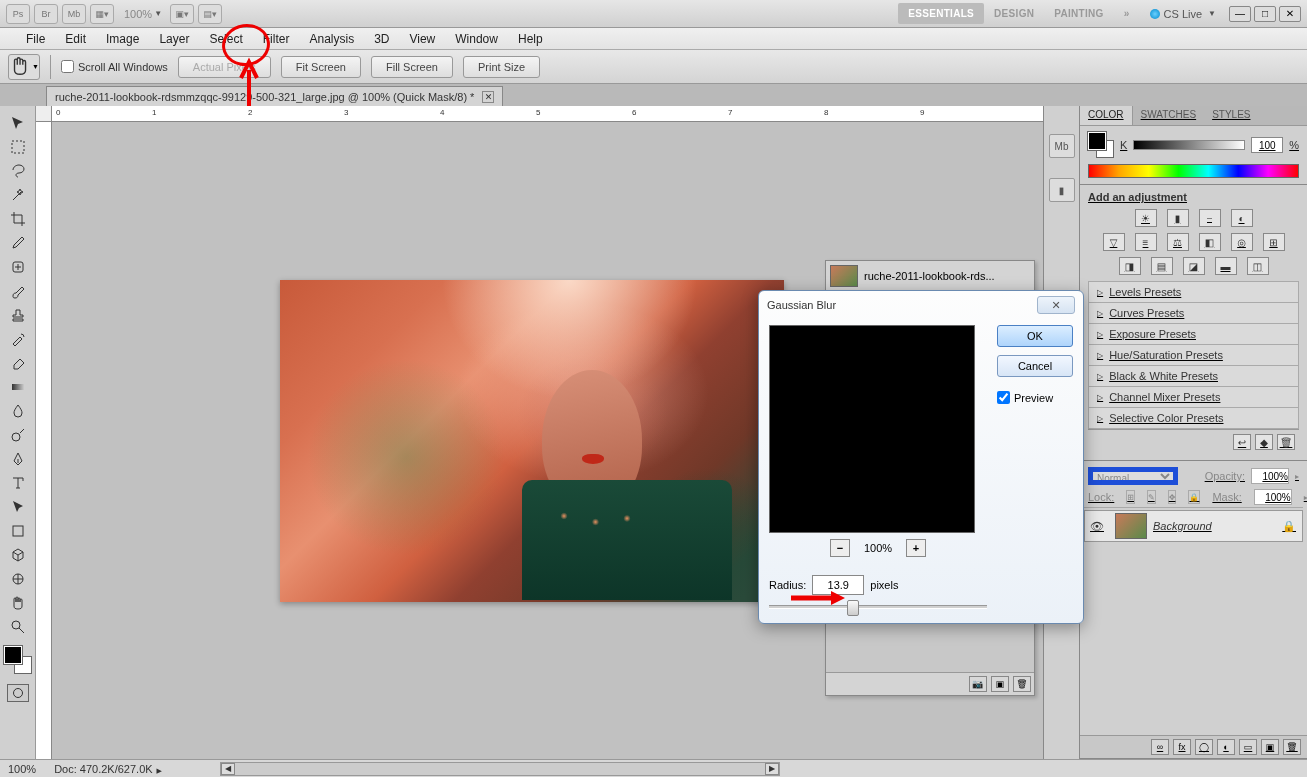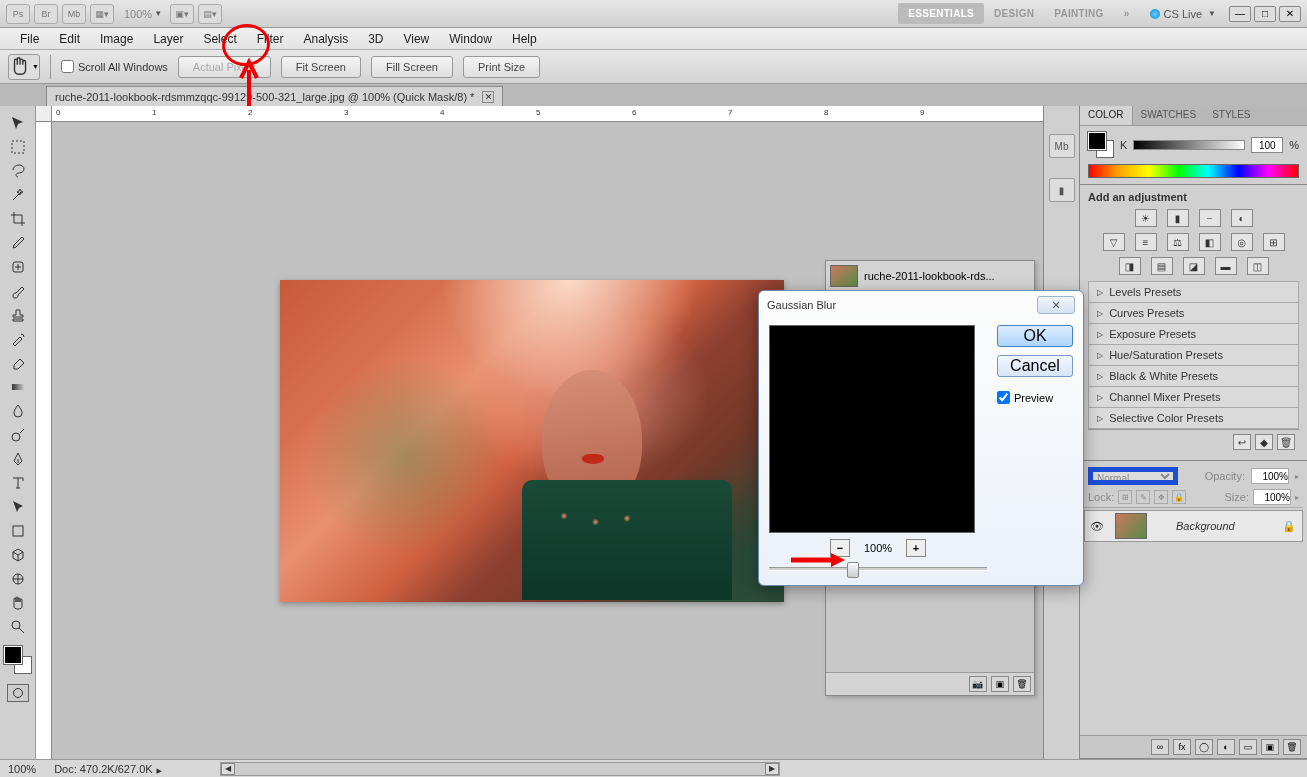--- a/index.html
+++ b/index.html
@@ -11,21 +11,21 @@
 #titlebar .zoom-combo { margin-left:6px; color:#888; font-size:11px; }
 #titlebar .dropdown-tri { margin-left:2px; font-size:8px; color:#555; }
 #titlebar .spacer { flex:1; }
 #titlebar .wsbtn { padding:5px 10px; color:#999; font-weight:bold; font-size:10px; letter-spacing:0.3px; }
 #titlebar .wsbtn.active { background:#bbb; color:#fff; border-radius:2px; }
 #titlebar .cslive { margin:4px 10px; color:#555; display:flex; align-items:center; gap:4px; }
 #titlebar .cslive .dot { width:10px; height:10px; border-radius:50%; background:radial-gradient(#6ad0ff,#0088cc); }
 #titlebar .winbtn { width:22px; height:16px; border:1px solid #888; border-radius:2px; margin-left:3px; display:flex; align-items:center; justify-content:center; font-size:10px; background:#ddd; }
 
 
-#menubar { height:22px; background:linear-gradient(#f0f0f0,#e3e3e3); border-bottom:1px solid #aaa; display:flex; align-items:center; padding-left:10px; }
+#menubar { height:22px; background:linear-gradient(#f0f0f0,#e3e3e3); border-bottom:1px solid #aaa; display:flex; align-items:center; padding-left:16px; }
 #menubar .m { padding:0 10px; height:22px; display:flex; align-items:center; font-size:12px; color:#222; }
 #menubar .red-circle { position:absolute; left:222px; top:24px; width:48px; height:42px; border:3px solid #e00; border-radius:50%; transform:rotate(-8deg); pointer-events:none; }
 #menubar .red-arrow { position:absolute; left:237px; top:60px; width:30px; height:110px; pointer-events:none; }
 #menubar .red-arrow svg { overflow:visible; }
 
 
 #optbar { height:34px; background:linear-gradient(#e8e8e8,#d4d4d4); border-bottom:1px solid #999; display:flex; align-items:center; padding-left:8px; gap:10px; }
 #optbar .toolicon { width:32px; height:26px; border:1px solid #999; border-radius:3px; display:flex; align-items:center; justify-content:center; background:#ddd; }
 #optbar label { display:flex; align-items:center; gap:4px; font-size:11px; color:#333; }
 #optbar .btn { padding:4px 14px; border:1px solid #999; border-radius:3px; background:linear-gradient(#f4f4f4,#dedede); font-size:11px; color:#444; }
@@ -63,21 +63,21 @@
 #canvas-img .face { position:absolute; top:28%; left:52%; width:100px; height:140px; border-radius:50% 50% 45% 45%; background:linear-gradient(170deg,#d89078,#b06048); }
 #canvas-img .lips { position:absolute; top:54%; left:60%; width:22px; height:10px; background:#c02818; border-radius:40% 40% 50% 50%; }
 #canvas-img .neck { position:absolute; top:62%; left:48%; width:210px; height:120px; background:
   radial-gradient(circle 6px at 20% 30%, #e89060, transparent 60%),
   radial-gradient(circle 6px at 35% 35%, #e89060, transparent 60%),
   radial-gradient(circle 6px at 50% 32%, #e89060, transparent 60%),
   linear-gradient(#1a4a38,#0d3528); border-radius:10px 10px 0 0; }
 
 
 #panels { width:228px; background:#d0d0d0; display:flex; flex-direction:column; border-left:1px solid #888; }
-.panel { border-bottom:1px solid #888; }
+.panel { border-bottom:1px solid #888;text-decoration:underline; }
 .panel .tabs { height:20px; background:#b8b8b8; display:flex; border-bottom:1px solid #999; }
 .panel .tab { padding:3px 8px; font-size:10px; color:#555; }
 .panel .tab.active { background:#d4d4d4; color:#222; border-right:1px solid #999; }
 .panel .body { padding:6px 8px; font-size:10px; color:#333; }
 
 #color-body { display:flex; align-items:center; gap:6px; }
 #color-body .sw { position:relative; width:26px; height:26px; }
 #color-body .sw .a { position:absolute; top:0; left:0; width:18px; height:18px; background:#000; border:1px solid #fff; outline:1px solid #666; }
 #color-body .sw .b { position:absolute; bottom:0; right:0; width:18px; height:18px; background:#fff; border:1px solid #666; }
 #color-body .slider { flex:1; height:10px; background:linear-gradient(90deg,#000,#fff); border:1px solid #888; }
@@ -87,26 +87,26 @@
 #adjust-body .row { display:flex; gap:10px; justify-content:center; margin:6px 0; }
 #adjust-body .ic { width:22px; height:18px; border:1px solid #888; background:#e4e4e4; display:flex; align-items:center; justify-content:center; font-size:10px; }
 #adjust-body .preset { padding:4px 8px; border:1px solid #aaa; border-top:none; display:flex; align-items:center; gap:6px; background:#dadada; }
 #adjust-body .preset .tri { font-size:8px; }
 
 #layers-body { padding:4px; }
 #layers-body .moderow { display:flex; align-items:center; gap:6px; padding:2px 4px; color:#888; }
 #layers-body select { width:90px; height:18px; font-size:10px; color:#888; background:#ddd; border:5px solid #1d4ed8; }
 #layers-body .oplabel { margin-left:auto; }
 #layers-body input { width:38px; height:16px; font-size:10px; text-align:right; border:1px solid #aaa; }
-#layers-body .lockrow { display:flex; align-items:center; gap:4px; padding:2px 4px; color:#888; font-size:10px; border-bottom:1px solid #aaa; }
+#layers-body .lockrow { display:flex; align-items:center; gap:12px; padding:2px 4px; color:#888; font-size:10px; border-bottom:1px solid #aaa; }
 #layers-body .lockrow .lic { width:14px; height:14px; border:1px solid #aaa; display:flex; align-items:center; justify-content:center; font-size:8px; }
 #layers-body .layer-row { display:flex; align-items:center; height:32px; border:1px solid #999; background:#e8e8e8; margin-top:2px; }
 #layers-body .eye { width:24px; display:flex; justify-content:center; }
 #layers-body .thumb { width:32px; height:26px; margin:0 6px; background:linear-gradient(135deg,#c87a5a,#5a8a4a); border:1px solid #666; }
-#layers-body .lname { flex:1; font-style:italic;margin-left:23px; }
+#layers-body .lname { flex:1; font-style:italic; }
 #layers-body .lock { margin-right:6px; }
 #layers-foot { display:flex; justify-content:flex-end; gap:4px; padding:3px 6px; border-top:1px solid #999; background:#c8c8c8; }
 #layers-foot .fic { width:18px; height:16px; border:1px solid #888; background:#d8d8d8; display:flex; align-items:center; justify-content:center; font-size:9px; }
 
 
 #iconstrip { position:absolute; top:106px; right:228px; width:36px; bottom:18px; background:#d0d0d0; border-left:1px solid #888; display:flex; flex-direction:column; align-items:center; padding-top:28px; gap:6px; }
 #iconstrip .sic { width:26px; height:24px; border:1px solid #999; background:#ddd; border-radius:2px; display:flex; align-items:center; justify-content:center; font-size:10px; color:#555; }
 
 
 #history-panel { position:absolute; top:260px; right:272px; width:210px; background:#d4d4d4; border:1px solid #888; box-shadow:2px 2px 4px rgba(0,0,0,0.2); }
@@ -125,21 +125,21 @@
 #dialog .content { display:flex; padding:6px 10px 14px; gap:10px; }
 #dialog .left { flex:1; }
 #dialog .preview { width:206px; height:208px; background:#000; border:1px solid #666; margin-bottom:6px; }
 #dialog .zoomrow { display:flex; justify-content:center; align-items:center; gap:14px; font-size:11px; }
 #dialog .zoomrow .zb { width:20px; height:18px; border:1px solid #888; background:#eee; display:flex; align-items:center; justify-content:center; font-weight:bold; }
 #dialog .radrow { margin-top:18px; display:flex; align-items:center; gap:6px; font-size:12px; }
 #dialog .radrow input { width:52px; height:20px; border:1px solid #888; text-align:center; font-size:11px; }
 #dialog .sliderbar { margin-top:10px; height:4px; background:#d0d0d0; border-top:1px solid #999; border-bottom:1px solid #fff; position:relative; }
 #dialog .sliderbar .knob { position:absolute; top:-6px; left:78px; width:12px; height:16px; background:linear-gradient(#fafafa,#ccc); border:1px solid #888; border-radius:2px; }
 #dialog .right { width:76px; display:flex; flex-direction:column; gap:8px; }
-#dialog .right .dbtn { height:22px; border:1px solid #7a98c0; border-radius:3px; background:linear-gradient(#f2f7ff,#d7e5f6); font-size:16px; display:flex; align-items:center; justify-content:center; }
+#dialog .right .dbtn { height:22px; border:1px solid #7a98c0; border-radius:3px; background:linear-gradient(#f2f7ff,#d7e5f6); font-size:11px; display:flex; align-items:center; justify-content:center; }
 #dialog .right .dbtn.ok { background:linear-gradient(#dceeff,#aed4fb); border-color:#4a80c4; }
 #dialog .right label { display:flex; align-items:center; gap:4px; font-size:11px; margin-top:6px; }
 #dialog .red-arrow2 { position:absolute; left:30px; bottom:16px; pointer-events:none; }
 
 
 #statusbar { position:absolute; bottom:0; left:0; right:0; height:18px; background:#d8d8d8; border-top:1px solid #999; display:flex; align-items:center; padding:0 8px; gap:18px; font-size:10px; color:#333; }
 #statusbar .tri { margin-left:4px; font-size:7px; }
 #statusbar .sbtrack { margin-left:40px; flex:0 0 560px; height:14px; border:1px solid #999; background:#ccc; position:relative; }
 #statusbar .sbtrack .arrow { position:absolute; top:0; width:14px; height:12px; background:#ddd; border:1px solid #888; display:flex; align-items:center; justify-content:center; font-size:8px; }
 #statusbar .sbtrack .arrow.l { left:0; }
@@ -463,21 +463,21 @@
           <span class="oplabel">Opacity:</span>
           <input value="100%" style="">
             <span style="font-size:8px">▸</span>
         </div>
         <div class="lockrow">
           <span>Lock:</span>
           <div class="lic">⊞</div>
           <div class="lic">✎</div>
           <div class="lic">✥</div>
           <div class="lic">🔒</div>
-          <span style="margin-left:auto">Size:</span>
+          <span style="margin-left:auto">Mask:</span>
           <input value="100%" style="">
             <span style="font-size:8px">▸</span>
         </div>
         <div class="layer-row">
           <div class="eye">👁</div>
           <div class="thumb"></div>
           <div class="lname">Background</div>
           <div class="lock">🔒</div>
         </div>
       </div>
@@ -518,20 +518,25 @@
     <div class="x">✕</div>
   </div>
   <div class="content">
     <div class="left">
       <div class="preview"></div>
       <div class="zoomrow">
         <div class="zb">−</div>
         <span>100%</span>
         <div class="zb">+</div>
       </div>
+      <div class="radrow">
+        <span>Radius:</span>
+        <input value="13.9" style="">
+        <span>pixels</span>
+      </div>
       <div class="sliderbar">
           <div class="knob"></div>
         </div>
     </div>
     <div class="right">
       <div class="dbtn ok">OK</div>
       <div class="dbtn">Cancel</div>
       <label>
           <input type="checkbox" checked="" style="">
           <span>Preview</span>

